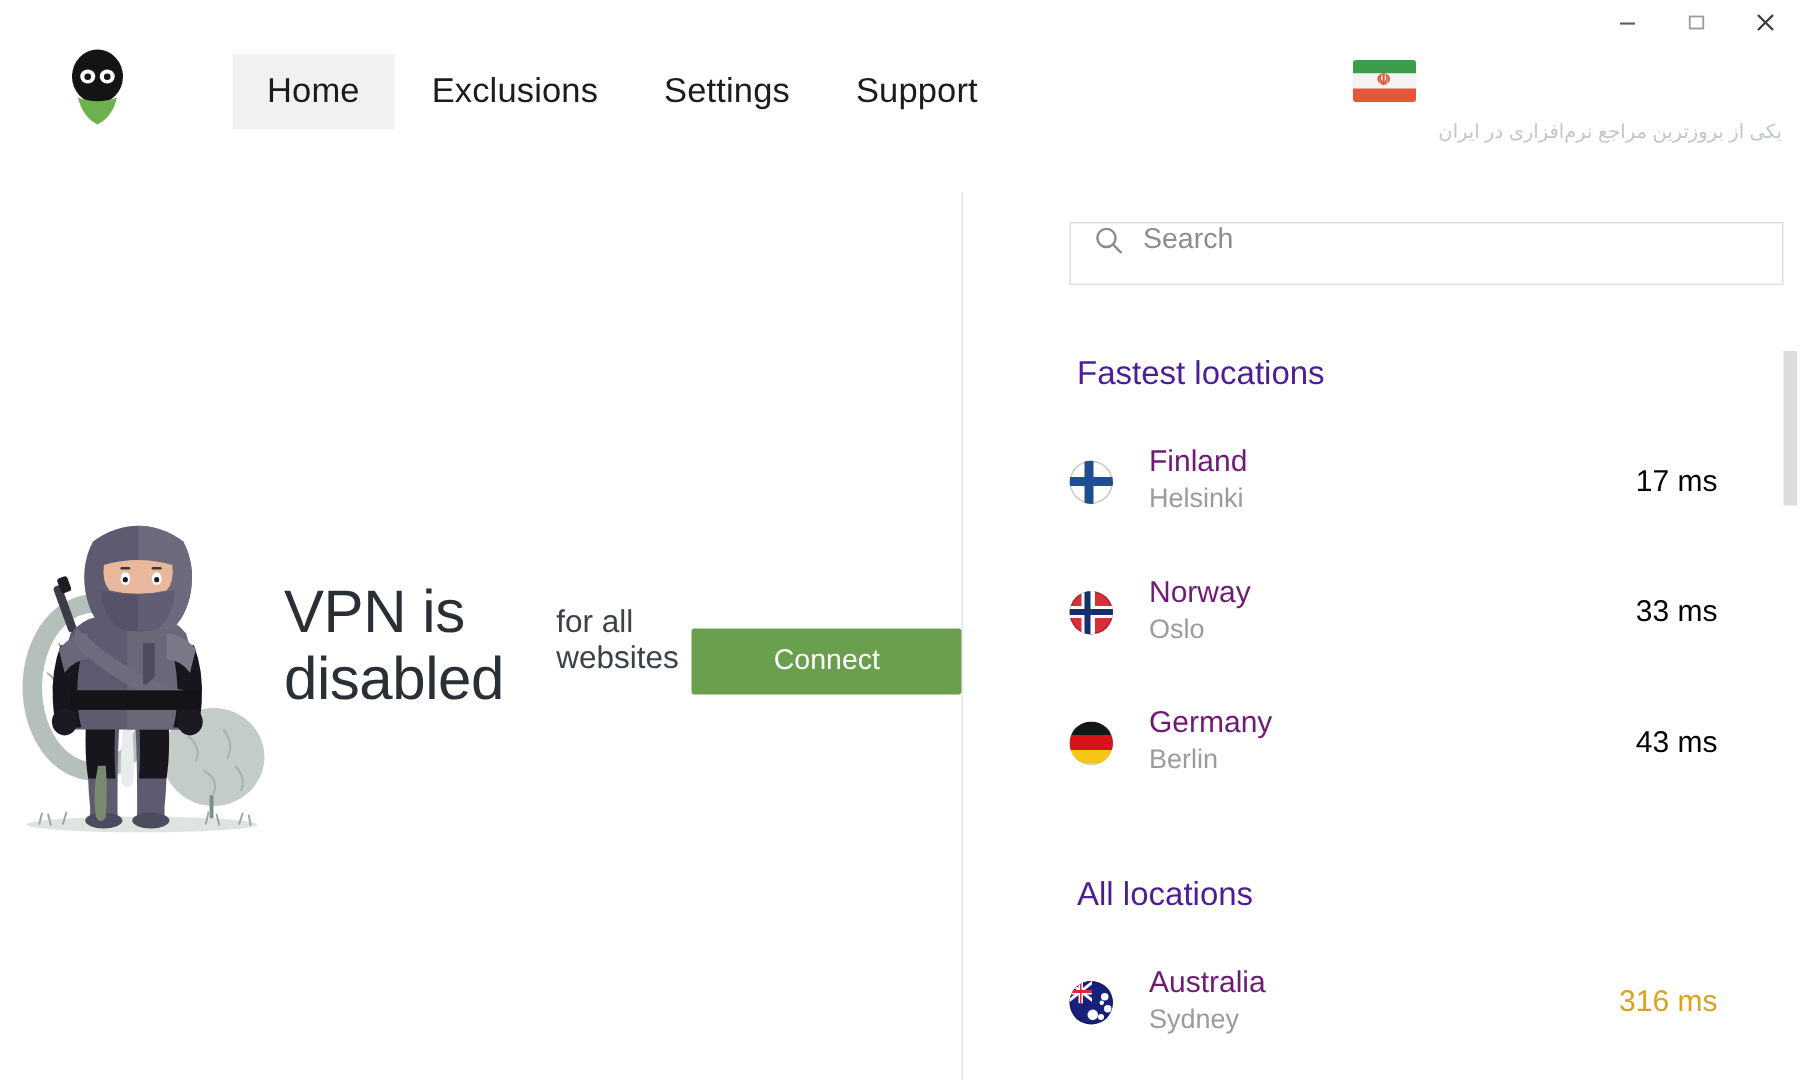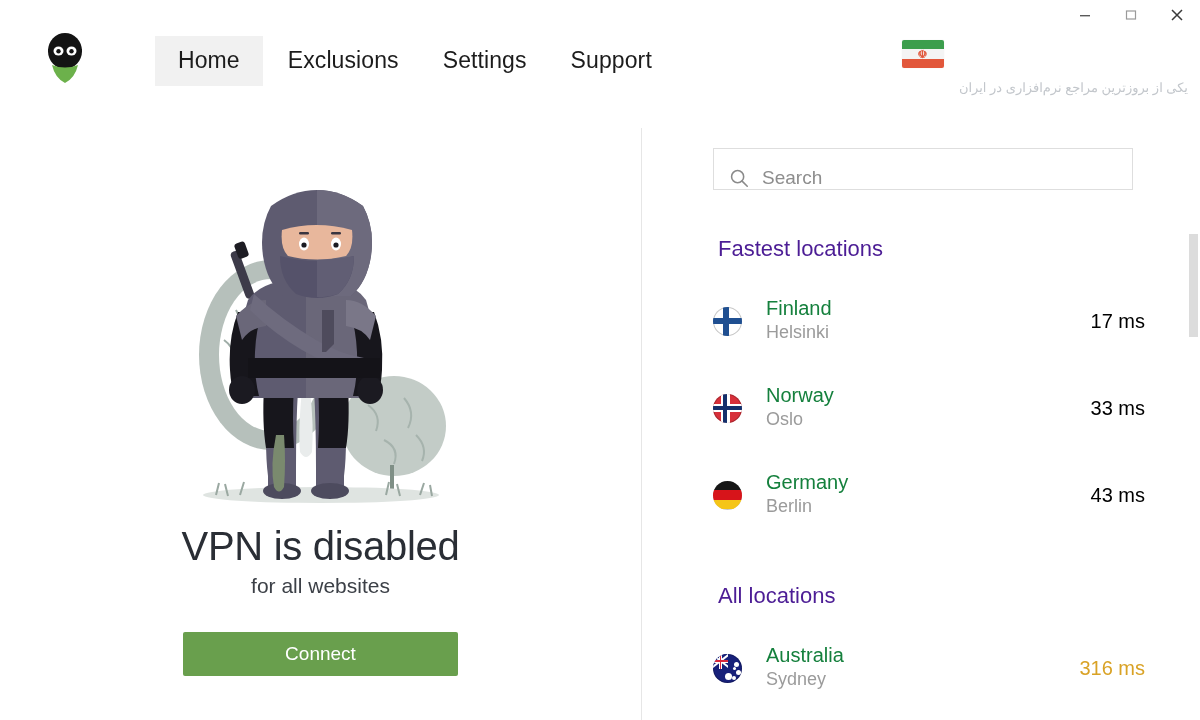--- a/index.html
+++ b/index.html
@@ -83,21 +83,21 @@
   
   .vdivider {
     position: absolute; left: 641px; top: 128px;
     width: 1px; height: 592px; background: #e6e6e6;
   }
 
   
   .leftpanel {
     position: absolute; left: 0; top: 128px;
     width: 641px; height: 592px;
-    display: flex; flex-direction: column; align-items: center;
+    display: flex; flex-direction: row; align-items: center;
   }
   .hero { width: 290px; height: 320px; margin-top: 62px; }
   .hero svg { display: block; width: 100%; height: 100%; }
   .status-title {
     font-size: 40px; color: #2a2e35; margin-top: 14px;
     letter-spacing: -0.3px;
   }
   .status-sub { font-size: 21px; color: #3c4047; margin-top: 5px; }
   .connect-btn {
     margin-top: 34px;
@@ -109,23 +109,23 @@
   }
 
   
   .rightpanel {
     position: absolute; left: 642px; top: 128px;
     width: 558px; height: 592px;
     overflow: hidden;
   }
   .searchbox {
     position: absolute; left: 71px; top: 20px;
-    width: 420px; height: 42px;
+    width: 476px; height: 42px;
     border: 1px solid #dedede; background: #fff;
-    display: flex; align-items: flex-end;
+    display: flex; align-items: flex-start;
     padding-left: 14px;
   }
   .search-icon { width: 22px; height: 22px; flex: 0 0 22px; color: #8a8a8a; }
   .search-input {
     border: none; outline: none; margin-left: 12px;
     font-size: 19px; color: #6d6d6d;
     font-family: "Liberation Sans", sans-serif;
     background: transparent; width: 330px;
   }
   .search-input::placeholder { color: #8d8d8d; }
@@ -140,21 +140,21 @@
   .loc-row {
     position: absolute; left: 71px; width: 432px; height: 60px;
     display: flex; align-items: center;
   }
   .flag {
     width: 29px; height: 29px; border-radius: 50%;
     position: relative; overflow: hidden; flex: 0 0 29px;
     box-shadow: 0 0 0 1px rgba(0,0,0,.22) inset;
   }
   .loc-text { margin-left: 24px; }
-  .loc-country { font-size: 20px; color: #15803d; line-height: 1.15; }
+  .loc-country { font-size: 20px; color: #701a75; line-height: 1.15; }
   .loc-city { font-size: 18px; color: #9b9b9b; line-height: 1.3; margin-top: 1px; }
   .loc-ping {
     position: absolute; right: 0; font-size: 20px;
   }
   .ping-good { color: #000000; }
   .ping-slow { color: #d9a225; }
 
   
   .fg-fi { background: #fff; }
   .fg-fi .cx-v { position: absolute; left: 34%; top: 0; width: 22%; height: 100%; background: #1f4f91; }

